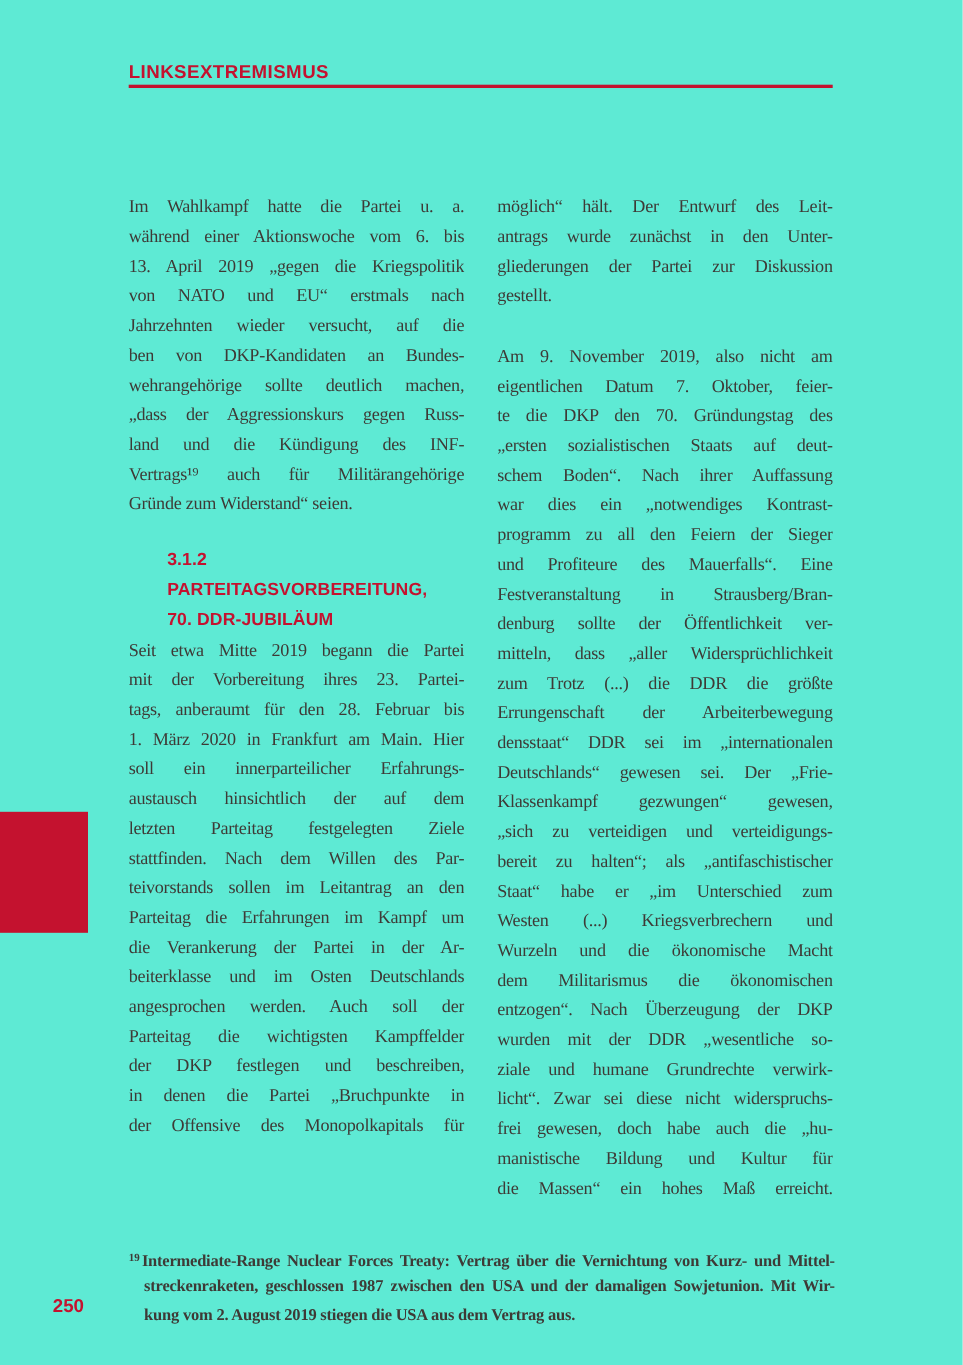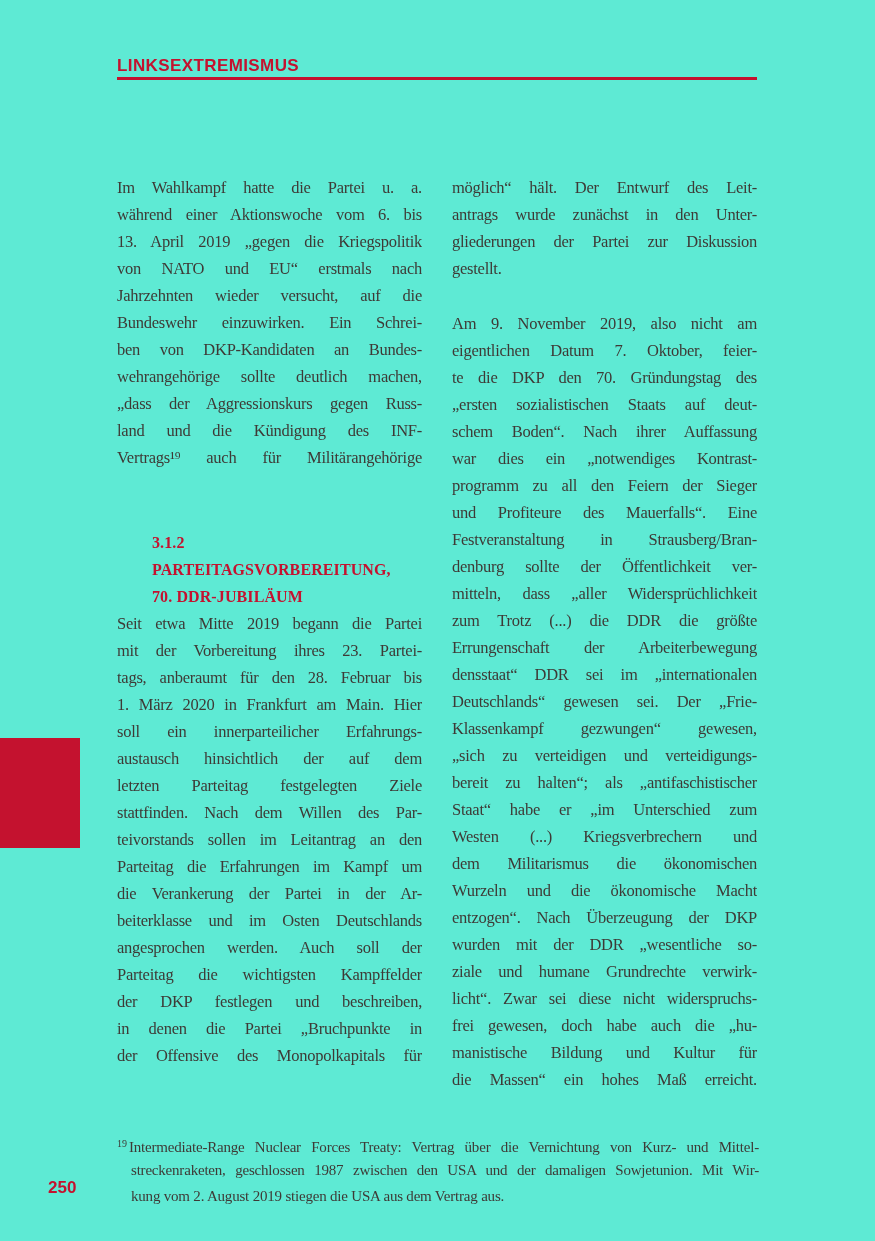--- a/index.html
+++ b/index.html
@@ -58,43 +58,44 @@
     height: 27px;
     line-height: 27px;
     overflow: hidden;
     text-align: justify;
     text-align-last: justify;
     white-space: normal;
   }
   .line.short-last { text-align-last: left; }
   
   .section-heading {
-    margin-top: 58px;
+    margin-top: 25px;
     padding-left: 35px;
-    font-family: Liberation Serif, serif;
+    font-family: Liberation Sans, sans-serif;
     font-weight: bold;
     font-size: 16px;
     letter-spacing: 0.1px;
     color: var(--accent);
   }
   .section-heading .h-line { height: 27px; line-height: 27px; }
   .para-gap { margin-top: 28px; }
   
   .footnote {
     position: absolute;
     left: 117px; top: 1131px;
     width: 642px;
     color: var(--ink);
     font-size: 15px;
     letter-spacing: -0.2px;
   }
   .footnote .line {
     height: 26px;
     line-height: 26px;
     padding-left: 14px;
+    font-weight: bold;
   }
   .footnote .line.first { padding-left: 0; }
   .footnote .line.short-last { text-align-last: left; }
   .fn-sup {
     font-size: 10px;
     vertical-align: 5px;
     letter-spacing: 0;
     padding-right: 2px;
   }
 </style>
@@ -108,26 +109,26 @@
 
   <div class="red-block"></div>
 
   <div class="col col-left">
     <div class="para">
         <div class="line">Im Wahlkampf hatte die Partei u. a.</div>
         <div class="line">während einer Aktionswoche vom 6. bis</div>
         <div class="line">13. April 2019 „gegen die Kriegspolitik</div>
         <div class="line">von NATO und EU“ erstmals nach</div>
         <div class="line">Jahrzehnten wieder versucht, auf die</div>
-        <div class="line">Bundeswehr einzuwirken. Ein Schrei-</div>
         <div class="line">ben von DKP-Kandidaten an Bundes-</div>
         <div class="line">wehrangehörige sollte deutlich machen,</div>
         <div class="line">„dass der Aggressionskurs gegen Russ-</div>
         <div class="line">land und die Kündigung des INF-</div>
         <div class="line">Vertrags¹⁹ auch für Militärangehörige</div>
+        <div class="line short-last">Gründe zum Widerstand“ seien.</div>
       </div>
 
     <div class="section-heading">
       <div class="h-line">3.1.2</div>
       <div class="h-line">PARTEITAGSVORBEREITUNG,</div>
       <div class="h-line">70. DDR-JUBILÄUM</div>
     </div>
 
     <div class="para">
         <div class="line">Seit etwa Mitte 2019 begann die Partei</div>
@@ -172,22 +173,22 @@
         <div class="line">mitteln, dass „aller Widersprüchlichkeit</div>
         <div class="line">zum Trotz (...) die DDR die größte</div>
         <div class="line">Errungenschaft der Arbeiterbewegung</div>
         <div class="line">densstaat“ DDR sei im „internationalen</div>
         <div class="line">Deutschlands“ gewesen sei. Der „Frie-</div>
         <div class="line">Klassenkampf gezwungen“ gewesen,</div>
         <div class="line">„sich zu verteidigen und verteidigungs-</div>
         <div class="line">bereit zu halten“; als „antifaschistischer</div>
         <div class="line">Staat“ habe er „im Unterschied zum</div>
         <div class="line">Westen (...) Kriegsverbrechern und</div>
+        <div class="line">Wurzeln und die ökonomische Macht</div>
         <div class="line">dem Militarismus die ökonomischen</div>
-        <div class="line">Wurzeln und die ökonomische Macht</div>
         <div class="line">entzogen“. Nach Überzeugung der DKP</div>
         <div class="line">wurden mit der DDR „wesentliche so-</div>
         <div class="line">ziale und humane Grundrechte verwirk-</div>
         <div class="line">licht“. Zwar sei diese nicht widerspruchs-</div>
         <div class="line">frei gewesen, doch habe auch die „hu-</div>
         <div class="line">manistische Bildung und Kultur für</div>
         <div class="line">die Massen“ ein hohes Maß erreicht.</div>
       </div>
   </div>
 

